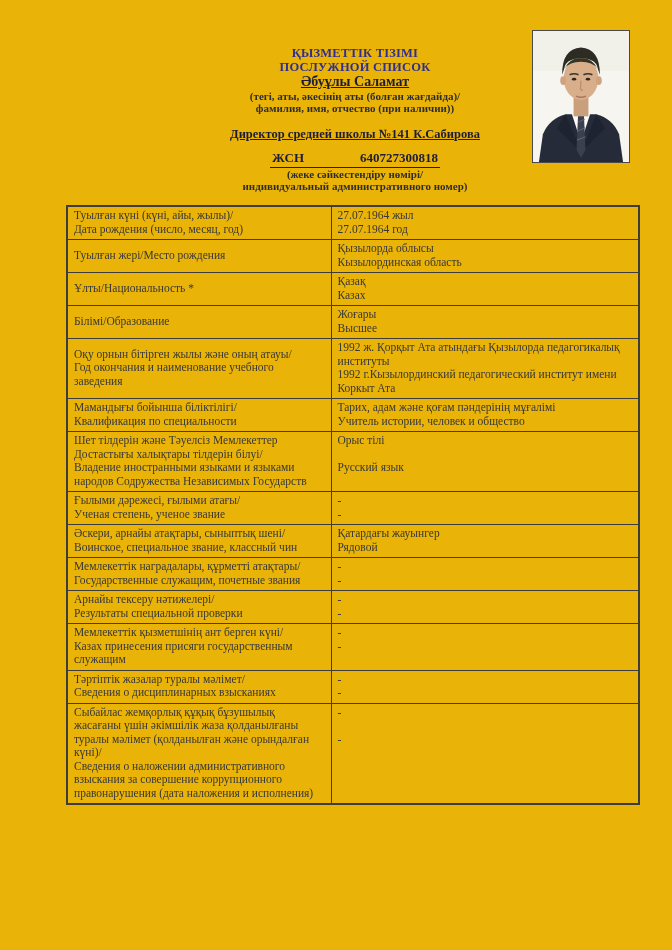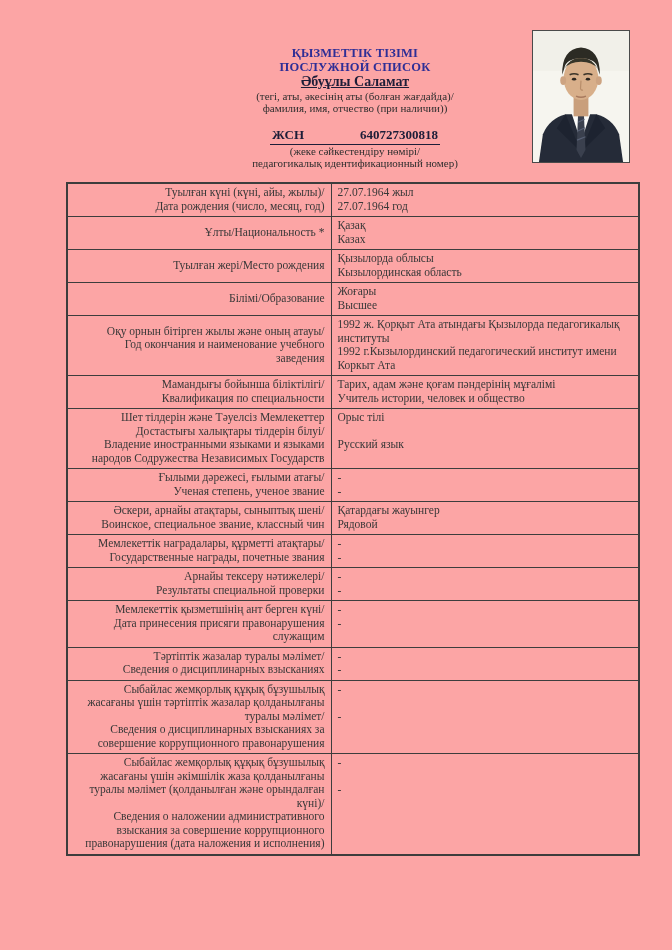--- a/index.html
+++ b/index.html
@@ -3,37 +3,37 @@
 <meta charset="utf-8">
 <style>
   :root { --heading-blue: #2e2e96; --ink: #1d1d38; --table-ink: #383838; --line: #3d3d3d; }
   * { box-sizing: border-box; }
   html, body { margin: 0; padding: 0; }
   body {
     width: 672px; height: 950px; background: #ffffff;
     font-family: "Liberation Serif", "DejaVu Serif", serif;
     color: var(--table-ink);
   }
-  .page { position: relative; width: 672px; height: 950px; overflow: hidden; background:#fca5a5; }
+  .page { position: relative; width: 672px; height: 950px; overflow: hidden; background:#eab308; }
 
   
   .photo-box {
     position: absolute; left: 532px; top: 30px; width: 98px; height: 133px;
     border: 1px solid #4a4a4a; background: #f8f7f2; overflow: hidden;
   }
   .photo-box svg { display: block; width: 100%; height: 100%; }
 
   
   .content { width: 586px; margin-left: 62px; padding-top: 46px; text-align: center; }
 
   .title-group { color: var(--heading-blue); font-weight: bold; font-size: 12.5px; line-height: 14px; letter-spacing: .2px; }
   .section-group { margin-top: 25px; color: var(--heading-blue); font-weight: bold; font-size: 12.5px; line-height: 14px; letter-spacing: .2px; }
 
   .full-name { margin-top: 0; font-size: 14px; font-weight: bold; color: var(--ink); text-decoration: underline; line-height: 16px; }
-  .note { margin-top: 1px; font-size: 11px; line-height: 11.5px; color: #2e2e2e; }
+  .note { margin-top: 1px; font-size: 11px; line-height: 11.5px; color: #2e2e2e; font-weight: bold; }
 
   .position-group { margin-top: 13px; font-size: 12.5px; font-weight: bold; color: var(--ink); line-height: 15px; }
   .position-group div { text-decoration: underline; }
 
   .iin-row { margin-top: 8px; font-size: 13px; font-weight: bold; color: var(--ink); }
   .iin-line { display: inline-block; border-bottom: 1.5px solid var(--ink); padding: 0 2px 1px 2px; }
   .iin-gap { display: inline-block; width: 56px; }
 
   
   table.record {
@@ -42,21 +42,21 @@
     font-size: 11.5px; line-height: 13.5px; color: var(--table-ink);
     text-align: left;
   }
   table.record td {
     border: 1px solid var(--line);
     padding: 2px 6px 3px 6px;
     white-space: pre-line;
     overflow: hidden;
   }
   table.record { border: 2px solid var(--line); }
-  td.label-cell { width: 264px; vertical-align: middle; text-align: right; }
+  td.label-cell { width: 264px; vertical-align: middle; }
   td.value-cell { vertical-align: top; }
 </style>
 </head>
 <body>
 
 <div class="page">
 
   <div class="photo-box">
     <svg viewBox="0 0 97 132" xmlns="http://www.w3.org/2000/svg" preserveAspectRatio="none">
       <rect x="0" y="0" width="97" height="132" fill="#f6f5ef"></rect>
@@ -100,49 +100,50 @@
     </div>
 
 
     <div class="full-name">Әбуұлы Саламат</div>
     <div class="note">
       <div>(тегі, аты, әкесінің аты (болған жағдайда)/</div>
       <div>фамилия, имя, отчество (при наличии))</div>
     </div>
 
     <div class="position-group">
+      <div>Директор средней школы №141 К.Сабирова</div>
     </div>
 
     <div class="iin-row">
       <span class="iin-line"><span>ЖСН</span><span class="iin-gap"></span><span>640727300818</span></span>
     </div>
     <div class="note">
       <div>(жеке сәйкестендіру нөмірі/</div>
-      <div>педагогикалық идентификационный номер)</div>
+      <div>индивидуальный административного номер)</div>
     </div>
 
     <table class="record">
       <tbody>
   <tr>
     <td class="label-cell">Туылған күні (күні, айы, жылы)/
 Дата рождения (число, месяц, год)</td>
     <td class="value-cell">27.07.1964 жыл
 27.07.1964 год</td>
   </tr>
 
   <tr>
+    <td class="label-cell">Туылған жері/Место рождения</td>
+    <td class="value-cell">Қызылорда облысы
+Кызылординская область</td>
+  </tr>
+
+  <tr>
     <td class="label-cell">Ұлты/Национальность *</td>
     <td class="value-cell">Қазақ
 Казах</td>
-  </tr>
-
-  <tr>
-    <td class="label-cell">Туылған жері/Место рождения</td>
-    <td class="value-cell">Қызылорда облысы
-Кызылординская область</td>
   </tr>
 
   <tr>
     <td class="label-cell">Білімі/Образование</td>
     <td class="value-cell">Жоғары
 Высшее</td>
   </tr>
 
   <tr>
     <td class="label-cell">Оқу орнын бітірген жылы және оның атауы/
@@ -176,53 +177,46 @@
 
   <tr>
     <td class="label-cell">Әскери, арнайы атақтары, сыныптық шені/
 Воинское, специальное звание, классный чин</td>
     <td class="value-cell">Қатардағы жауынгер
 Рядовой</td>
   </tr>
 
   <tr>
     <td class="label-cell">Мемлекеттік наградалары, құрметті атақтары/
-Государственные награды, почетные звания</td>
+Государственные служащим, почетные звания</td>
     <td class="value-cell">-
 -</td>
   </tr>
 
   <tr>
     <td class="label-cell">Арнайы тексеру нәтижелері/
 Результаты специальной проверки</td>
     <td class="value-cell">-
 -</td>
   </tr>
 
   <tr>
     <td class="label-cell">Мемлекеттік қызметшінің ант берген күні/
-Дата принесения присяги правонарушения служащим</td>
+Казах принесения присяги государственным служащим</td>
     <td class="value-cell">-
 -</td>
   </tr>
 
   <tr>
     <td class="label-cell">Тәртіптік жазалар туралы мәлімет/
 Сведения о дисциплинарных взысканиях</td>
     <td class="value-cell">-
 -</td>
   </tr>
 
-  <tr>
-    <td class="label-cell">Сыбайлас жемқорлық құқық бұзушылық жасағаны үшін тәртіптік жазалар қолданылғаны туралы мәлімет/
-Сведения о дисциплинарных взысканиях за совершение коррупционного правонарушения</td>
-    <td class="value-cell">-
-
--</td>
-  </tr>
 
   <tr>
     <td class="label-cell">Сыбайлас жемқорлық құқық бұзушылық жасағаны үшін әкімшілік жаза қолданылғаны туралы мәлімет (қолданылған және орындалған күні)/
 Сведения о наложении административного взыскания за совершение коррупционного правонарушения (дата наложения и исполнения)</td>
     <td class="value-cell">-
 
 -</td>
   </tr>
 
 </tbody>

